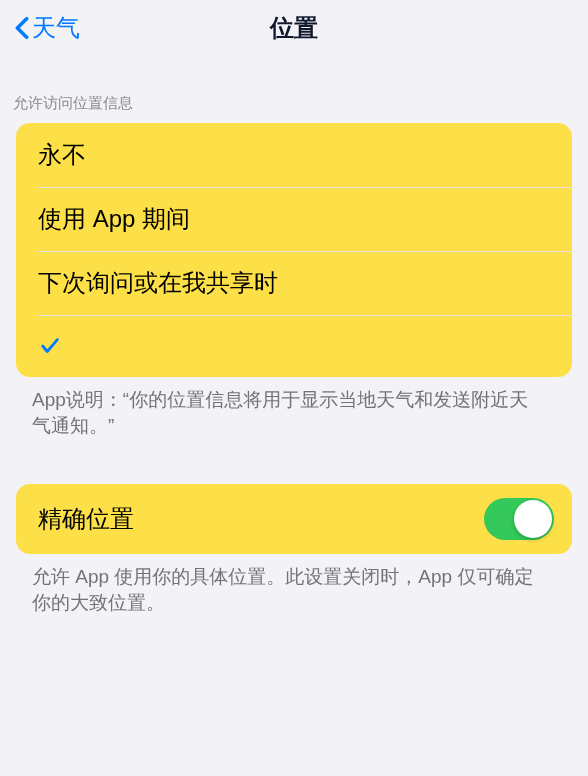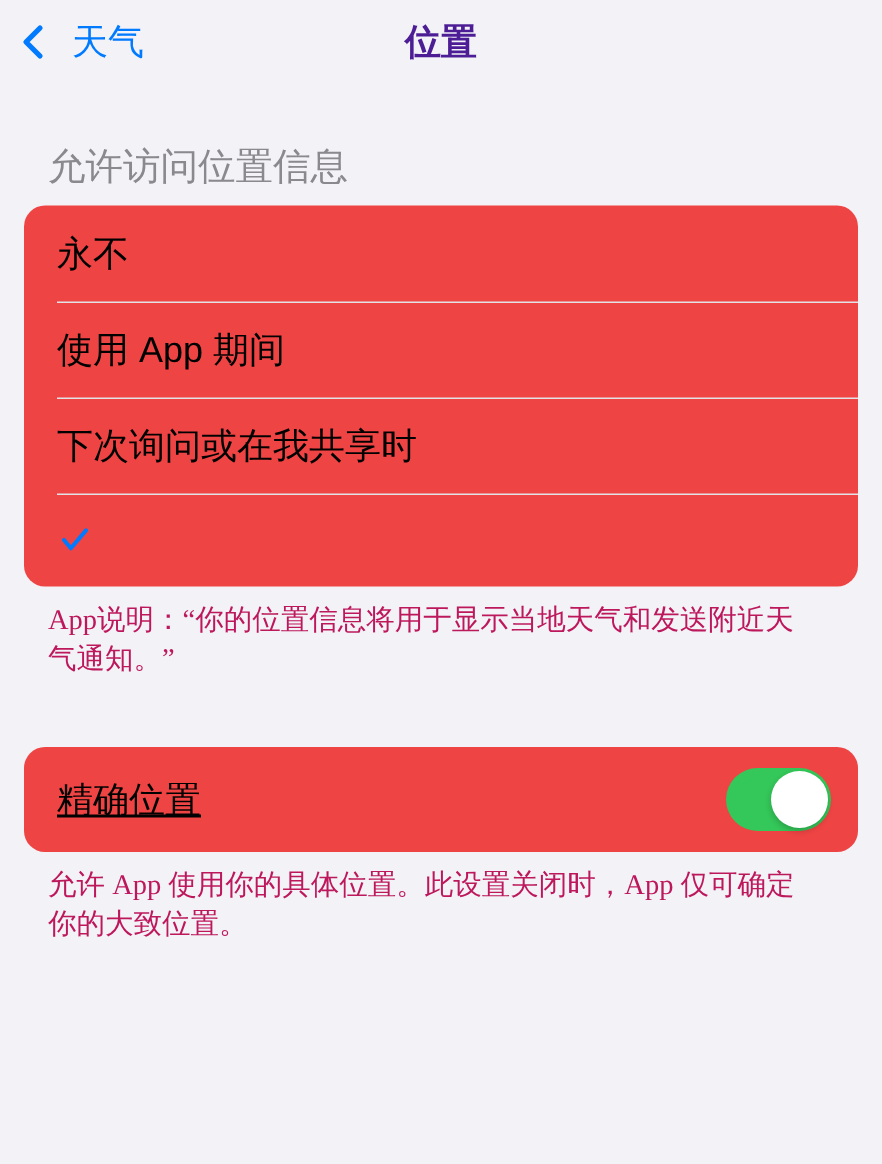--- a/index.html
+++ b/index.html
@@ -35,37 +35,37 @@
       align-items: center;
       justify-content: center;
     }
     .back-chevron svg {
       width: 14px;
       height: 24px;
     }
     .back-label {
       color: #007aff;
       font-size: 24px;
-      margin-left: 16px;
+      margin-left: 0;
     }
     .nav-title {
       position: absolute;
       left: 50%;
       transform: translateX(-50%);
       font-size: 24px;
       font-weight: 600;
-      color: #4c1d95;
+      color: #0f172a;
     }
     .section-header {
-      padding: 38px 32px 10px 32px;
-      font-size: 25px;
+      padding: 38px 32px 10px 13px;
+      font-size: 15px;
       color: #8a8a8e;
     }
     .group {
-      background: #ef4444;
+      background: #fde047;
       margin: 0 16px;
       border-radius: 14px;
       overflow: hidden;
     }
     .row {
       display: flex;
       align-items: center;
       justify-content: space-between;
       min-height: 62px;
       padding: 16px 20px 16px 22px;
@@ -93,22 +93,21 @@
       justify-content: center;
     }
     .checkmark svg {
       width: 22px;
       height: 22px;
     }
     .section-footer {
       padding: 10px 48px 0 32px;
       font-size: 19px;
       line-height: 1.35;
-      color: #be185d;
-      font-family: Liberation Serif, serif;
+      color: #737373;
     }
     .spacer {
       height: 46px;
     }
     .toggle {
       position: relative;
       width: 70px;
       height: 42px;
       background: #34c759;
       border-radius: 21px;
@@ -120,21 +119,20 @@
       top: 2px;
       right: 2px;
       width: 38px;
       height: 38px;
       background: #fff;
       border-radius: 50%;
       box-shadow: 0 2px 4px rgba(0,0,0,0.2);
     }
     .toggle-row {
       padding: 14px 18px 14px 22px;
-      text-decoration: underline;
     }
   </style>
 </head>
 <body>
 
 <div class="nav-bar">
   <div class="back-button">
     <span class="back-chevron">
       <svg viewBox="0 0 12 20" fill="none">
         <path d="M10 2 L2 10 L10 18" stroke="#007aff" stroke-width="3" stroke-linecap="round" stroke-linejoin="round"></path>

